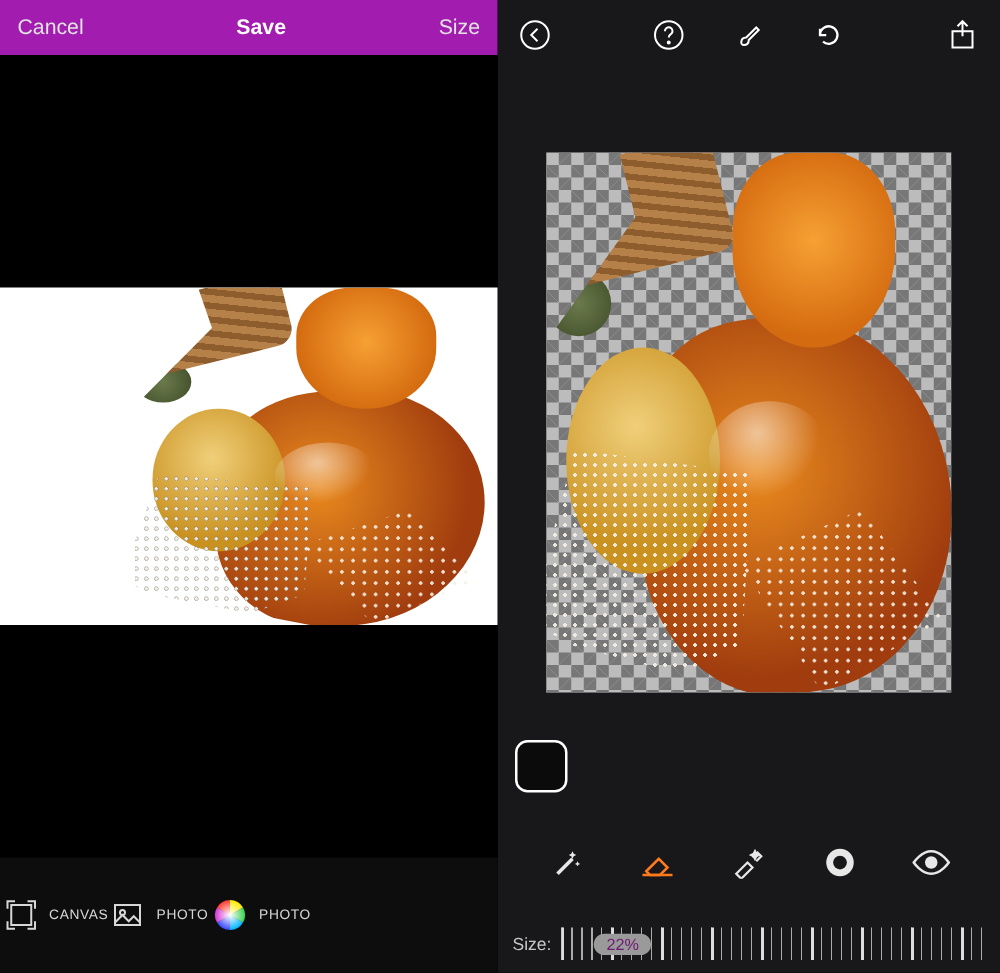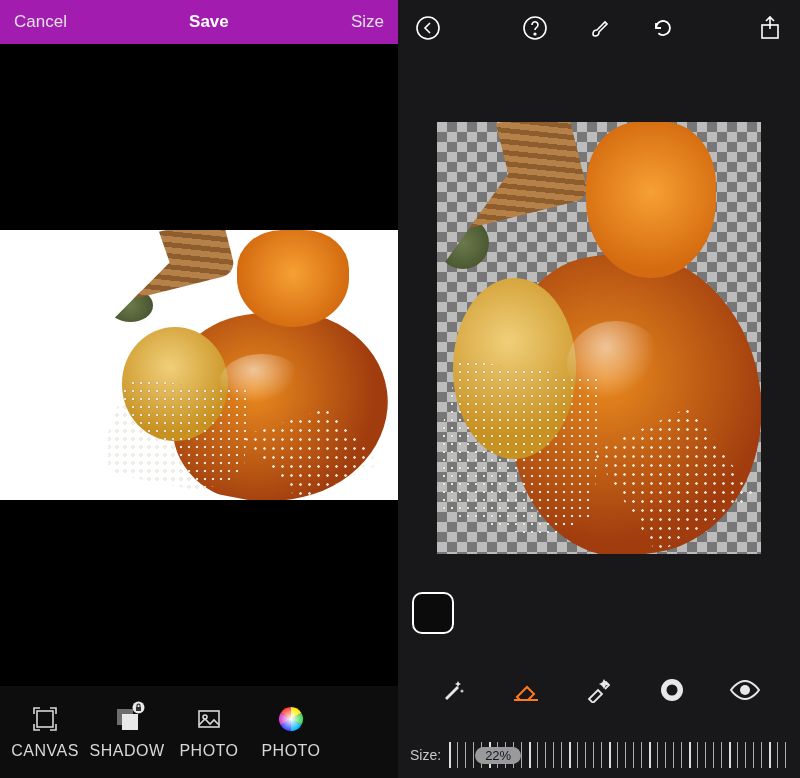--- a/index.html
+++ b/index.html
@@ -58,26 +58,26 @@
     height: 92px;
     background: #0d0d0d;
     display: flex;
     align-items: center;
     padding-left: 4px;
   }
   .tool {
     width: 82px;
     height: 92px;
     display: flex;
-    flex-direction: column;
+    flex-direction: row;
     align-items: center;
     justify-content: center;
     gap: 8px;
     color: #d7d7d7;
-    font-size: 16px;
+    font-size: 11px;
     letter-spacing: 0.5px;
     cursor: pointer;
   }
   .tool .ticon { width: 30px; height: 30px; display:flex; align-items:center; justify-content:center; }
   
   .right {
     width: 402px;
     height: 778px;
     background: #18181a;
     display: flex;
@@ -156,21 +156,21 @@
     content:"";
     position:absolute; inset:0;
     background: repeating-linear-gradient(90deg,#ddd 0 2px,transparent 2px 40px);
   }
   .pill {
     position: absolute;
     left: 26px;
     padding: 1px 10px;
     border-radius: 12px;
     background: #9a9a9a;
-    color: #0f172a;
+    color: #701a75;
     font-size: 13px;
     z-index: 2;
     cursor: grab;
   }
 
   
   .food {
     position: absolute;
     inset: 0;
     clip-path: polygon(18% 0, 100% 0, 100% 100%, 50% 100%, 0 90%, 0 35%, 22% 12%);
@@ -227,34 +227,20 @@
 
   <div class="left-tools">
     <div class="tool">
       <div class="ticon">
         <svg width="28" height="28" viewBox="0 0 28 28" fill="none" stroke="#d7d7d7" stroke-width="1.6">
           <rect x="6" y="6" width="16" height="16"></rect>
           <path d="M3 9V3h6 M25 9V3h-6 M3 19v6h6 M25 19v6h-6"></path>
         </svg>
       </div>
       <span>CANVAS</span>
-    </div>
-    <div class="tool">
-      <div class="ticon" style="position:relative">
-        <svg width="28" height="28" viewBox="0 0 28 28">
-          <rect x="4" y="4" width="16" height="16" fill="#6d6d6d"></rect>
-          <rect x="9" y="9" width="16" height="16" fill="#e8e8e8"></rect>
-        </svg>
-        <svg width="13" height="13" viewBox="0 0 13 13" style="position:absolute;right:-3px;top:-3px">
-          <circle cx="6.5" cy="6.5" r="6" fill="#e8e8e8"></circle>
-          <rect x="4" y="6" width="5" height="4" fill="#333"></rect>
-          <path d="M5 6V4.6a1.5 1.5 0 013 0V6" stroke="#333" stroke-width="1.2" fill="none"></path>
-        </svg>
-      </div>
-      <span>SHADOW</span>
     </div>
     <div class="tool">
       <div class="ticon">
         <svg width="28" height="28" viewBox="0 0 28 28" fill="none" stroke="#d7d7d7" stroke-width="1.6">
           <rect x="4" y="6" width="20" height="16"></rect>
           <circle cx="10" cy="12" r="2"></circle>
           <path d="M4 20l6-6 5 5 4-4 5 5"></path>
         </svg>
       </div>
       <span>PHOTO</span>

